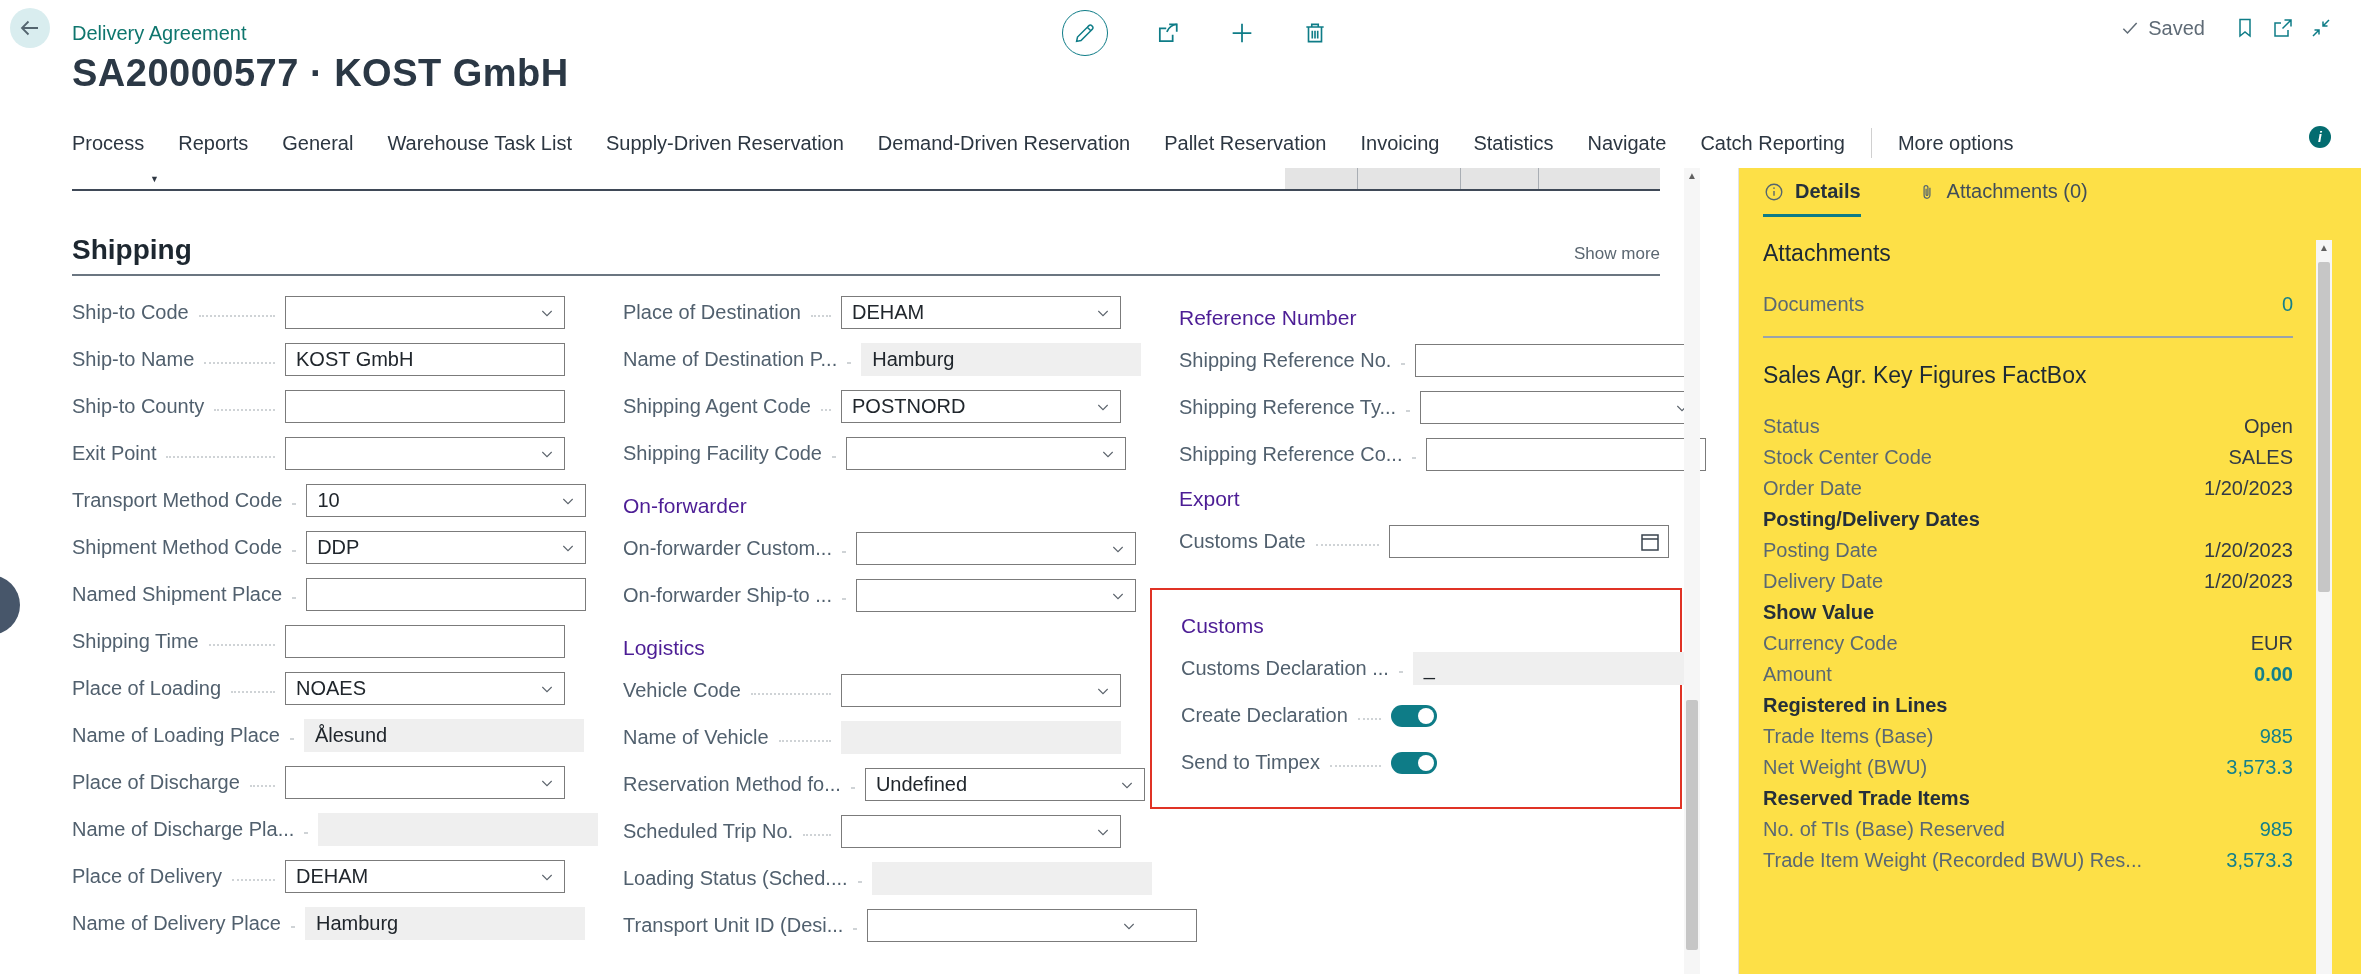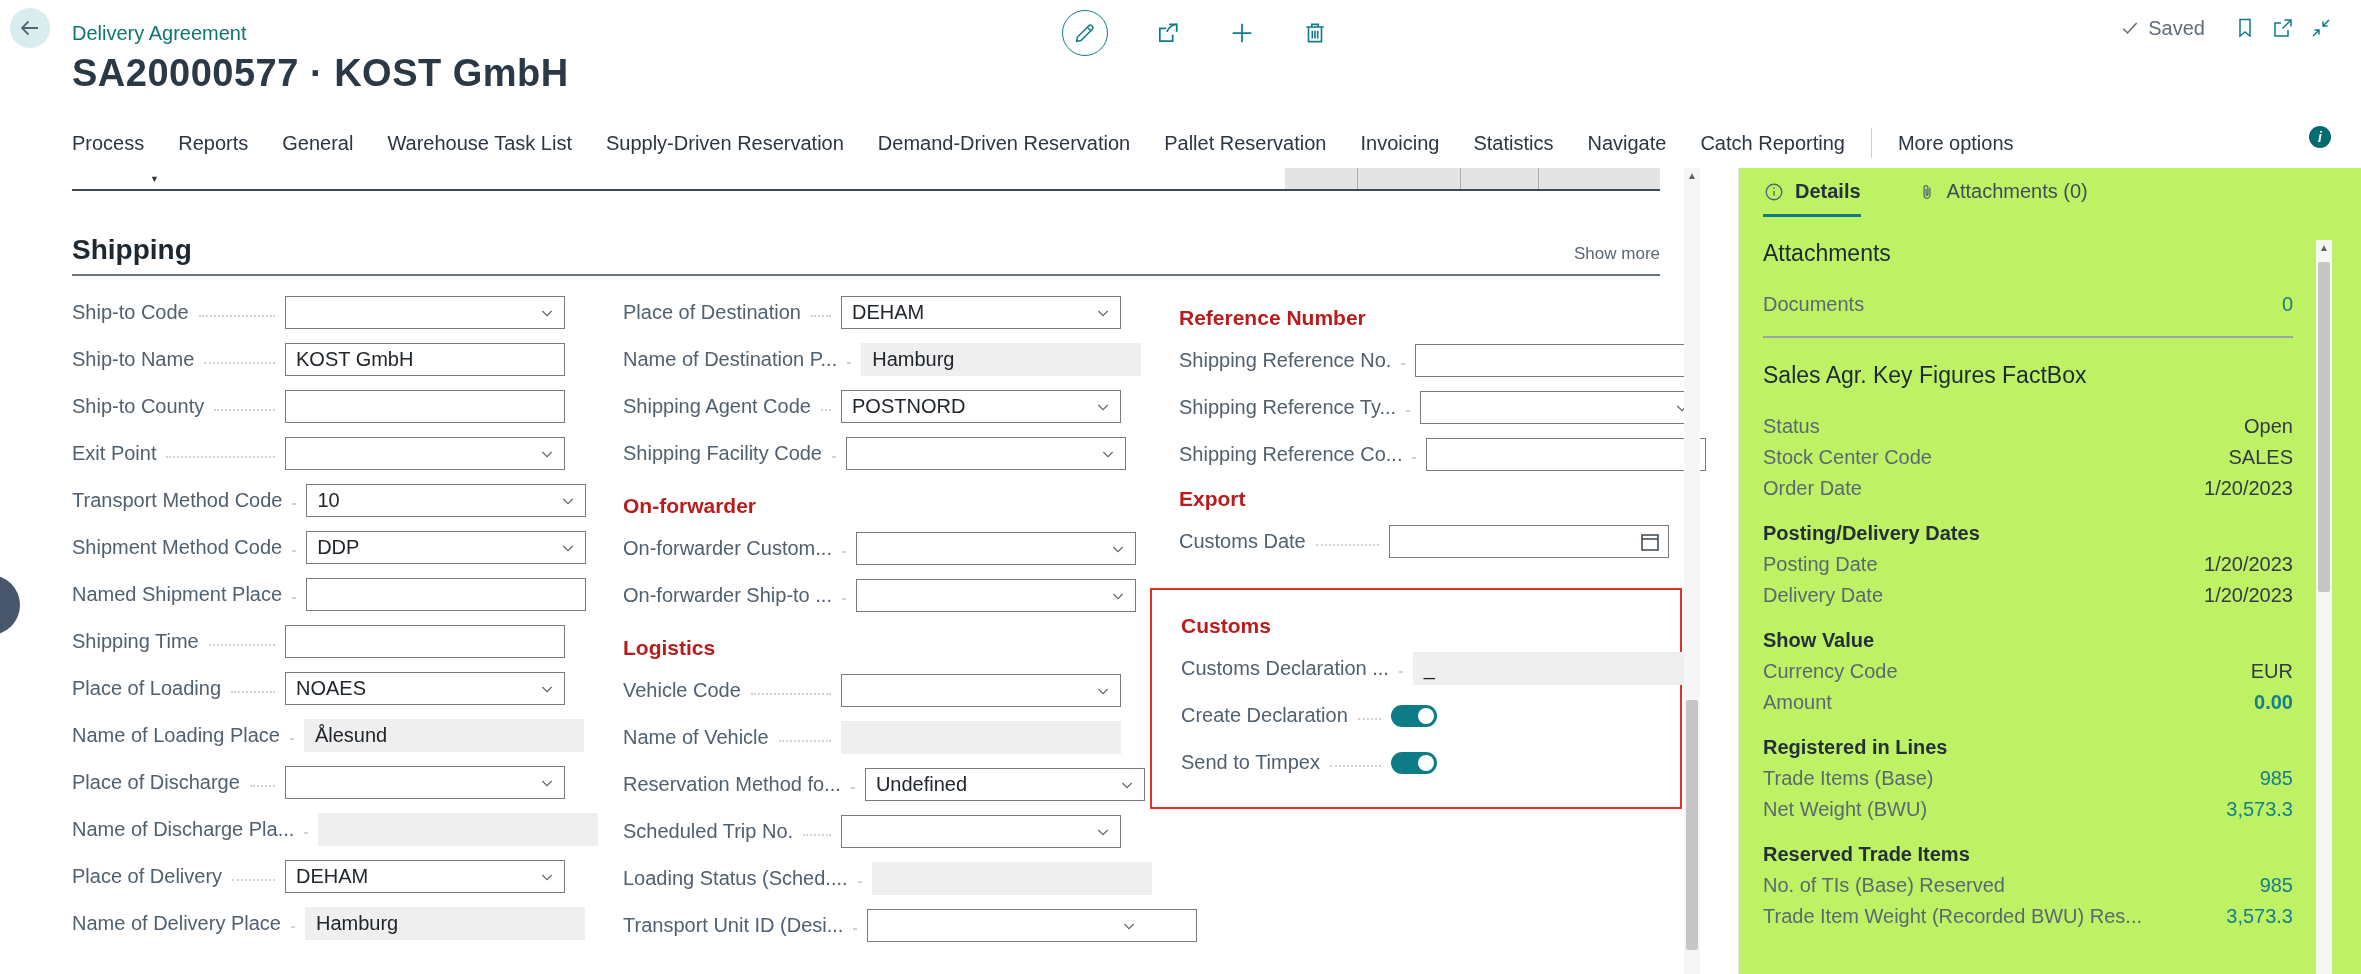--- a/index.html
+++ b/index.html
@@ -44,21 +44,21 @@
   
   .section-title{position:absolute;left:72px;top:234px;font-size:28px;font-weight:700;color:#1d2730}
   .show-more{position:absolute;left:1540px;top:244px;width:120px;text-align:right;font-size:17px;color:#5b6771;cursor:pointer}
   .section-rule{position:absolute;left:72px;top:274px;width:1588px;height:2px;background:#6b7681}
 
   
   .form{position:absolute;left:72px;top:296px;display:flex;gap:58px}
   .fcol{display:flex;flex-direction:column}
   .col1{width:493px}.col2{width:498px}.col3{width:490px}
   .frow{display:flex;align-items:center;height:33px;margin-bottom:14px;position:relative}
-  .ghead{display:none;font-weight:700;font-size:21px;color:#b91c1c;white-space:nowrap}
+  .ghead{display:none;font-weight:400;font-size:21px;color:#4c1d95;white-space:nowrap}
   .t-subheader{height:28px;margin:8px 0 12px}
   .t-subheader .ghead{display:block}
   .flabel{color:var(--label);font-size:20px;white-space:nowrap}
   .leader{flex:1;min-width:4px;border-bottom:2px dotted #cfd3d6;margin:0 10px 12px 10px;align-self:flex-end}
   .fwrap{flex:0 0 280px;width:280px;display:flex;align-items:center;position:relative}
   .fbox{width:100%;height:33px;border:1px solid var(--border);background:#fff;display:flex;align-items:center;
     padding:0 34px 0 10px;font-size:20px;color:#20262c;overflow:hidden;white-space:nowrap}
   .chev{position:absolute;right:9px;top:9px;color:#5a626b;pointer-events:none}
   .cal{display:none;position:absolute;right:7px;top:5px;color:#39434e}
   .t-disabled .fbox{background:var(--disabled);border-color:var(--disabled)}.t-date .cal{display:block}
@@ -70,35 +70,35 @@
   .t-toggle .toggle{display:block}
   .redbox{border:2px solid var(--red);margin-left:-29px;width:532px;padding:14px 9px 14px 29px;margin-top:16px}
 
   
   .vscroll{position:absolute;top:168px;bottom:0;width:16px;background:#f6f6f6}
   .vscroll.main{left:1684px}
   .vscroll .arrow{position:absolute;left:0;top:2px;width:16px;text-align:center;font-size:10px;color:#606060;cursor:pointer}
   .vscroll .thumb{position:absolute;left:2px;width:12px;background:#c6c6c6;border-radius:2px;cursor:pointer}
 
   
-  .panel{position:absolute;left:1738px;top:168px;width:623px;bottom:0;background:#bef264;border-left:1px solid #e3e3e3}
+  .panel{position:absolute;left:1738px;top:168px;width:623px;bottom:0;background:#fde047;border-left:1px solid #e3e3e3}
   .tabs{position:absolute;left:24px;top:12px;display:flex;gap:56px}
   .tab{display:flex;align-items:center;gap:10px;font-size:20px;color:#404d59;position:relative;
     padding-bottom:14px;cursor:pointer}
   .tab .ticon{color:#54656f}
   .tab.active{font-weight:700;color:#25313c}
   .tab.active::after{content:"";position:absolute;left:0;right:0;bottom:0;height:3px;background:var(--teal)}
   .panel-body{position:absolute;left:24px;top:72px;width:530px}
   .p-heading{font-size:23px;font-weight:400;color:#1d2935;margin-bottom:22px}
   .kvrow{display:flex;align-items:center;height:31px;font-size:20px}
   .kvrow .k{color:#5a6872;white-space:nowrap;overflow:hidden}
   .kvrow .v{margin-left:auto;color:#323a45;white-space:nowrap}
   .s-link .v{color:var(--link)}
   .s-link-bold .v{color:var(--link);font-weight:700}
-  .t-group{height:31px;margin-top:14px;display:flex;align-items:center}
+  .t-group{height:31px;display:flex;align-items:center}
   .t-group .g{font-size:20px;font-weight:700;color:#252f3a}
   .p-divider{height:2px;background:#9aa3ab;margin:16px 0 24px 0;width:530px}
   .attach-block{margin-bottom:0}
   .vscroll.panelbar{left:2316px;top:240px}
 
   
   .pane-handle{position:absolute;left:-40px;top:575px;width:60px;height:60px;border-radius:50%;background:#47566a;cursor:pointer}
 </style>
 </head>
 <body>

